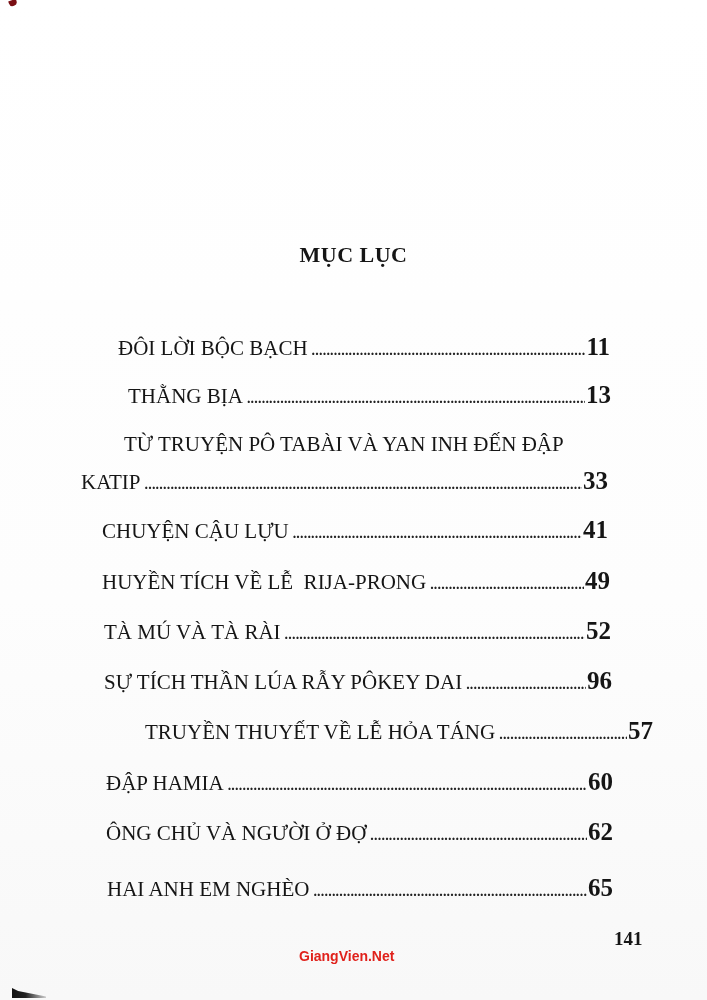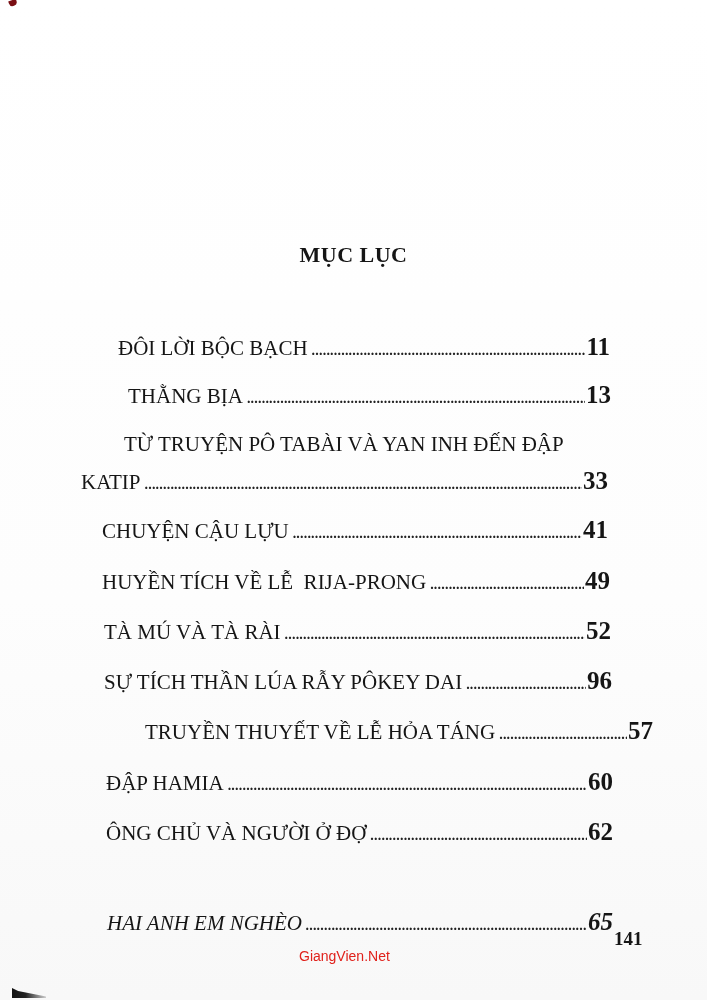--- a/index.html
+++ b/index.html
@@ -89,20 +89,21 @@
       font-weight: bold;
       font-size: 19px;
     }
     .watermark {
       position: absolute;
       left: 299px;
       top: 948px;
       font-family: "Liberation Sans", "DejaVu Sans", sans-serif;
       font-size: 14px;
       color: #e0211b;
+      font-weight: bold;
     }
   </style>
 </head>
 <body>
 
 <div class="page">
   <div class="corner-mark-top"></div>
   <div class="corner-mark-bottom"></div>
 
   <div class="title">MỤC LỤC</div>
@@ -162,21 +163,21 @@
       <span class="toc-leader"></span>
       <span class="toc-page">60</span>
     </div>
 
     <div class="toc-line" style="left:106px; top:818px; width:507px;">
       <span class="toc-label">ÔNG CHỦ VÀ NGƯỜI Ở ĐỢ</span>
       <span class="toc-leader"></span>
       <span class="toc-page">62</span>
     </div>
 
-    <div class="toc-line" style="left:107px; top:908px; width:506px;font-style:italic;">
+    <div class="toc-line" style="left:107px; top:874px; width:506px;">
       <span class="toc-label">HAI ANH EM NGHÈO</span>
       <span class="toc-leader"></span>
       <span class="toc-page">65</span>
     </div>
   </div>
 
   <div class="page-number">141</div>
 
   <div class="watermark">GiangVien.Net</div>
 </div>

